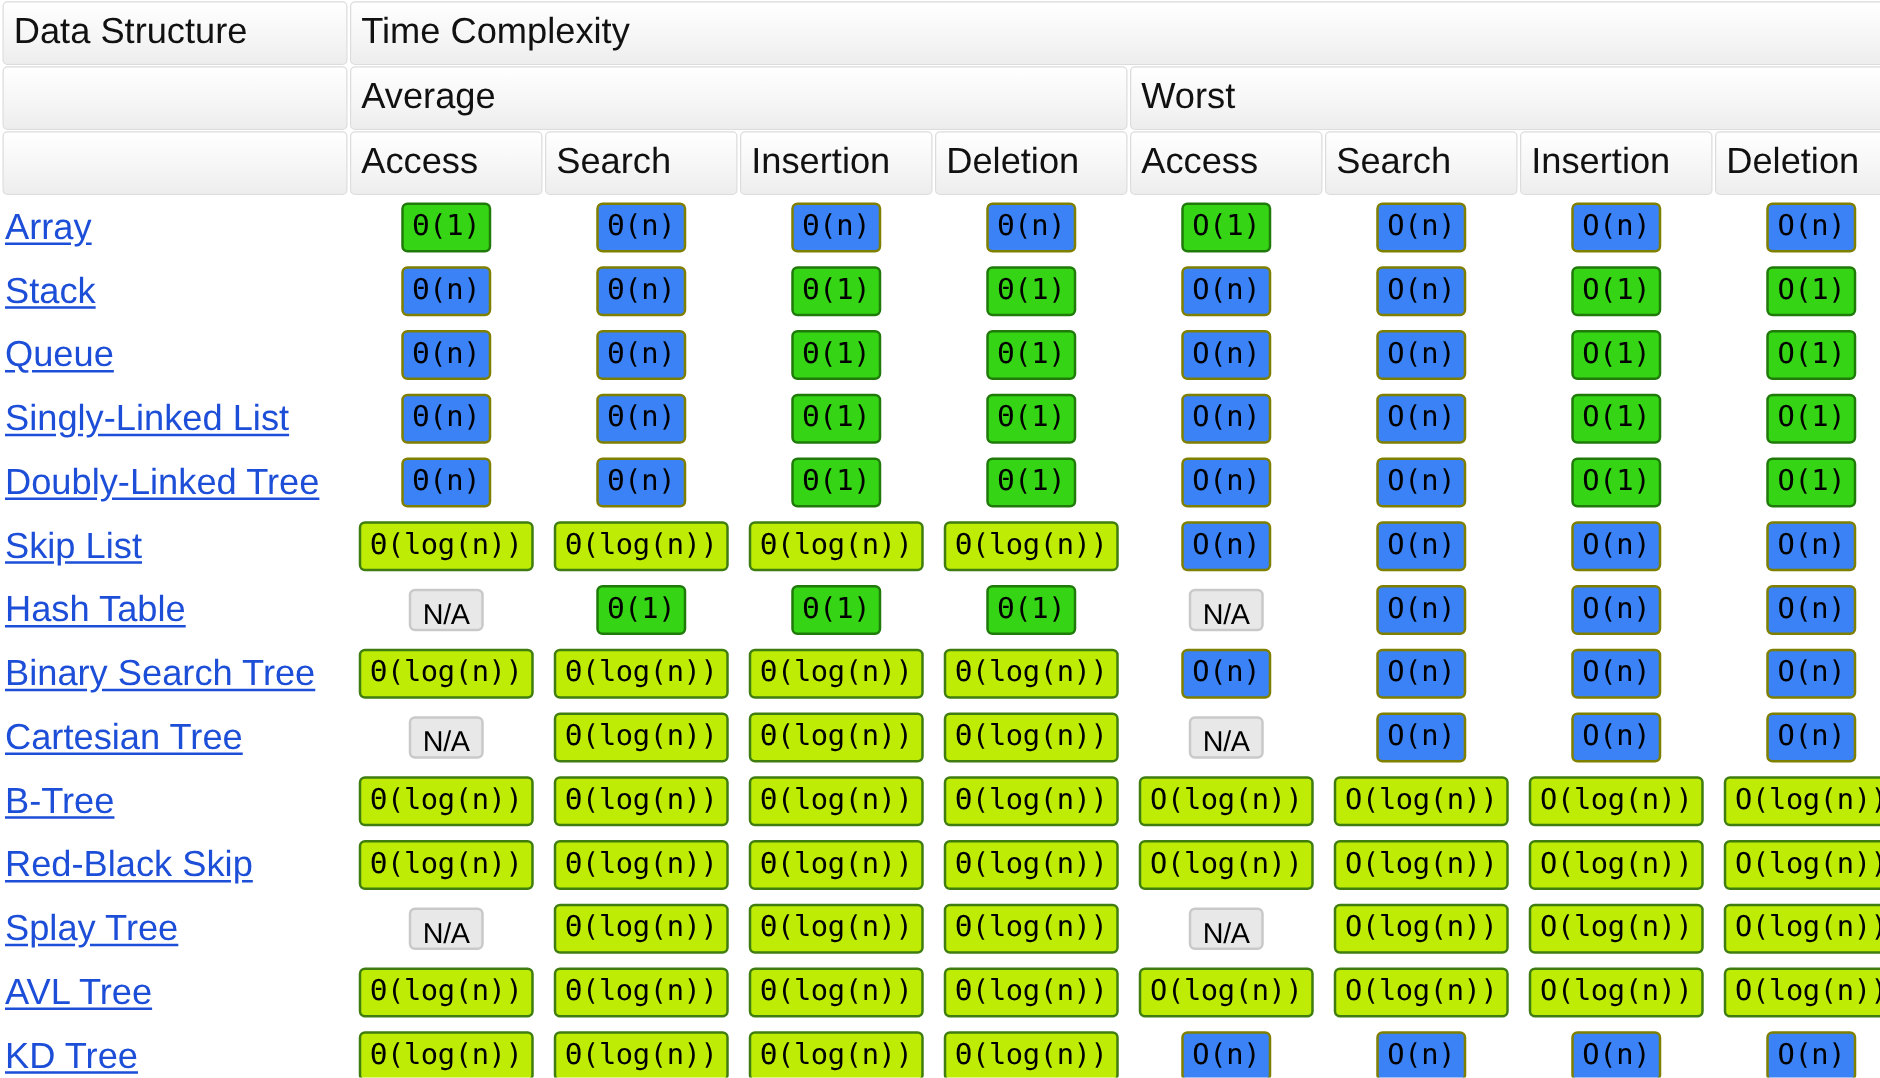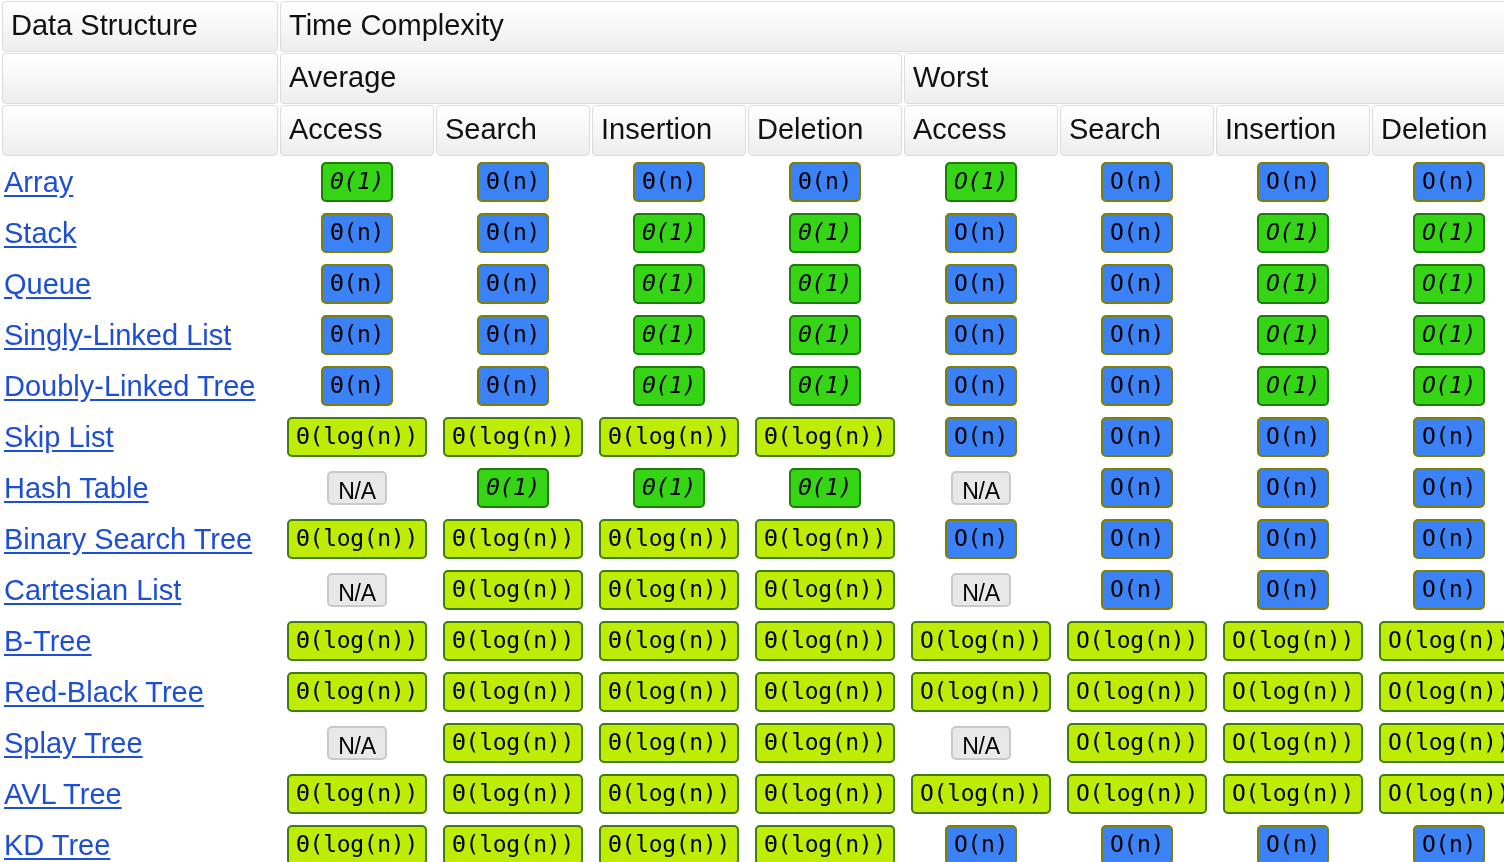--- a/index.html
+++ b/index.html
@@ -75,21 +75,20 @@
     border-width: 2px;
     border-style: solid;
     color: #000000;
     white-space: nowrap;
     letter-spacing: -0.3px;
   }
   
   .badge.c-constant {
     background: #35d415;
     border-color: #1f7a0a;
-    font-style: italic;
   }
   
   .badge.c-log {
     background: #bfec05;
     border-color: #3f7d10;
   }
   
   .badge.c-linear {
     background: #3b82f6;
     border-color: #7f7f00;
@@ -223,21 +222,21 @@
         <td><span class="badge c-log">Θ(log(n))</span></td>
         <td><span class="badge c-log">Θ(log(n))</span></td>
         <td><span class="badge c-log">Θ(log(n))</span></td>
         <td><span class="badge c-log">Θ(log(n))</span></td>
         <td><span class="badge c-linear">O(n)</span></td>
         <td><span class="badge c-linear">O(n)</span></td>
         <td><span class="badge c-linear">O(n)</span></td>
         <td><span class="badge c-linear">O(n)</span></td>
       </tr>
       <tr>
-        <td class="ds-name"><a class="ds-link">Cartesian List</a></td>
+        <td class="ds-name"><a class="ds-link">Cartesian Tree</a></td>
         <td><span class="badge c-na">N/A</span></td>
         <td><span class="badge c-log">Θ(log(n))</span></td>
         <td><span class="badge c-log">Θ(log(n))</span></td>
         <td><span class="badge c-log">Θ(log(n))</span></td>
         <td><span class="badge c-na">N/A</span></td>
         <td><span class="badge c-linear">O(n)</span></td>
         <td><span class="badge c-linear">O(n)</span></td>
         <td><span class="badge c-linear">O(n)</span></td>
       </tr>
       <tr>
@@ -245,21 +244,21 @@
         <td><span class="badge c-log">Θ(log(n))</span></td>
         <td><span class="badge c-log">Θ(log(n))</span></td>
         <td><span class="badge c-log">Θ(log(n))</span></td>
         <td><span class="badge c-log">Θ(log(n))</span></td>
         <td><span class="badge c-log">O(log(n))</span></td>
         <td><span class="badge c-log">O(log(n))</span></td>
         <td><span class="badge c-log">O(log(n))</span></td>
         <td><span class="badge c-log">O(log(n))</span></td>
       </tr>
       <tr>
-        <td class="ds-name"><a class="ds-link">Red-Black Tree</a></td>
+        <td class="ds-name"><a class="ds-link">Red-Black Skip</a></td>
         <td><span class="badge c-log">Θ(log(n))</span></td>
         <td><span class="badge c-log">Θ(log(n))</span></td>
         <td><span class="badge c-log">Θ(log(n))</span></td>
         <td><span class="badge c-log">Θ(log(n))</span></td>
         <td><span class="badge c-log">O(log(n))</span></td>
         <td><span class="badge c-log">O(log(n))</span></td>
         <td><span class="badge c-log">O(log(n))</span></td>
         <td><span class="badge c-log">O(log(n))</span></td>
       </tr>
       <tr>

